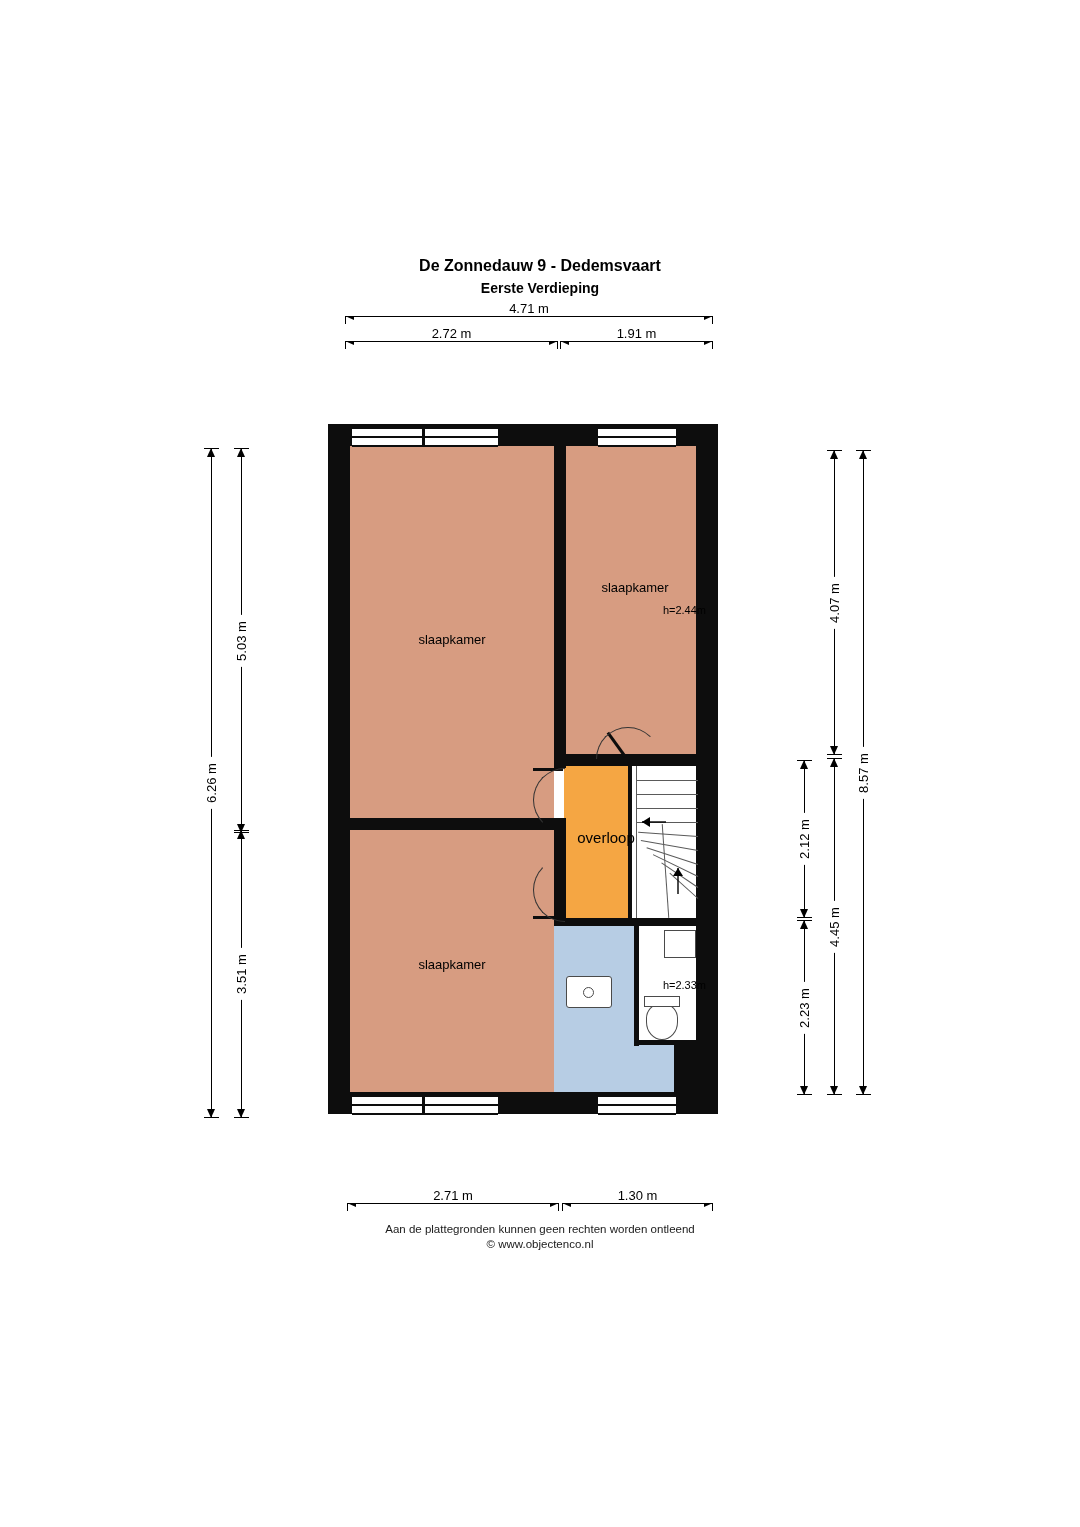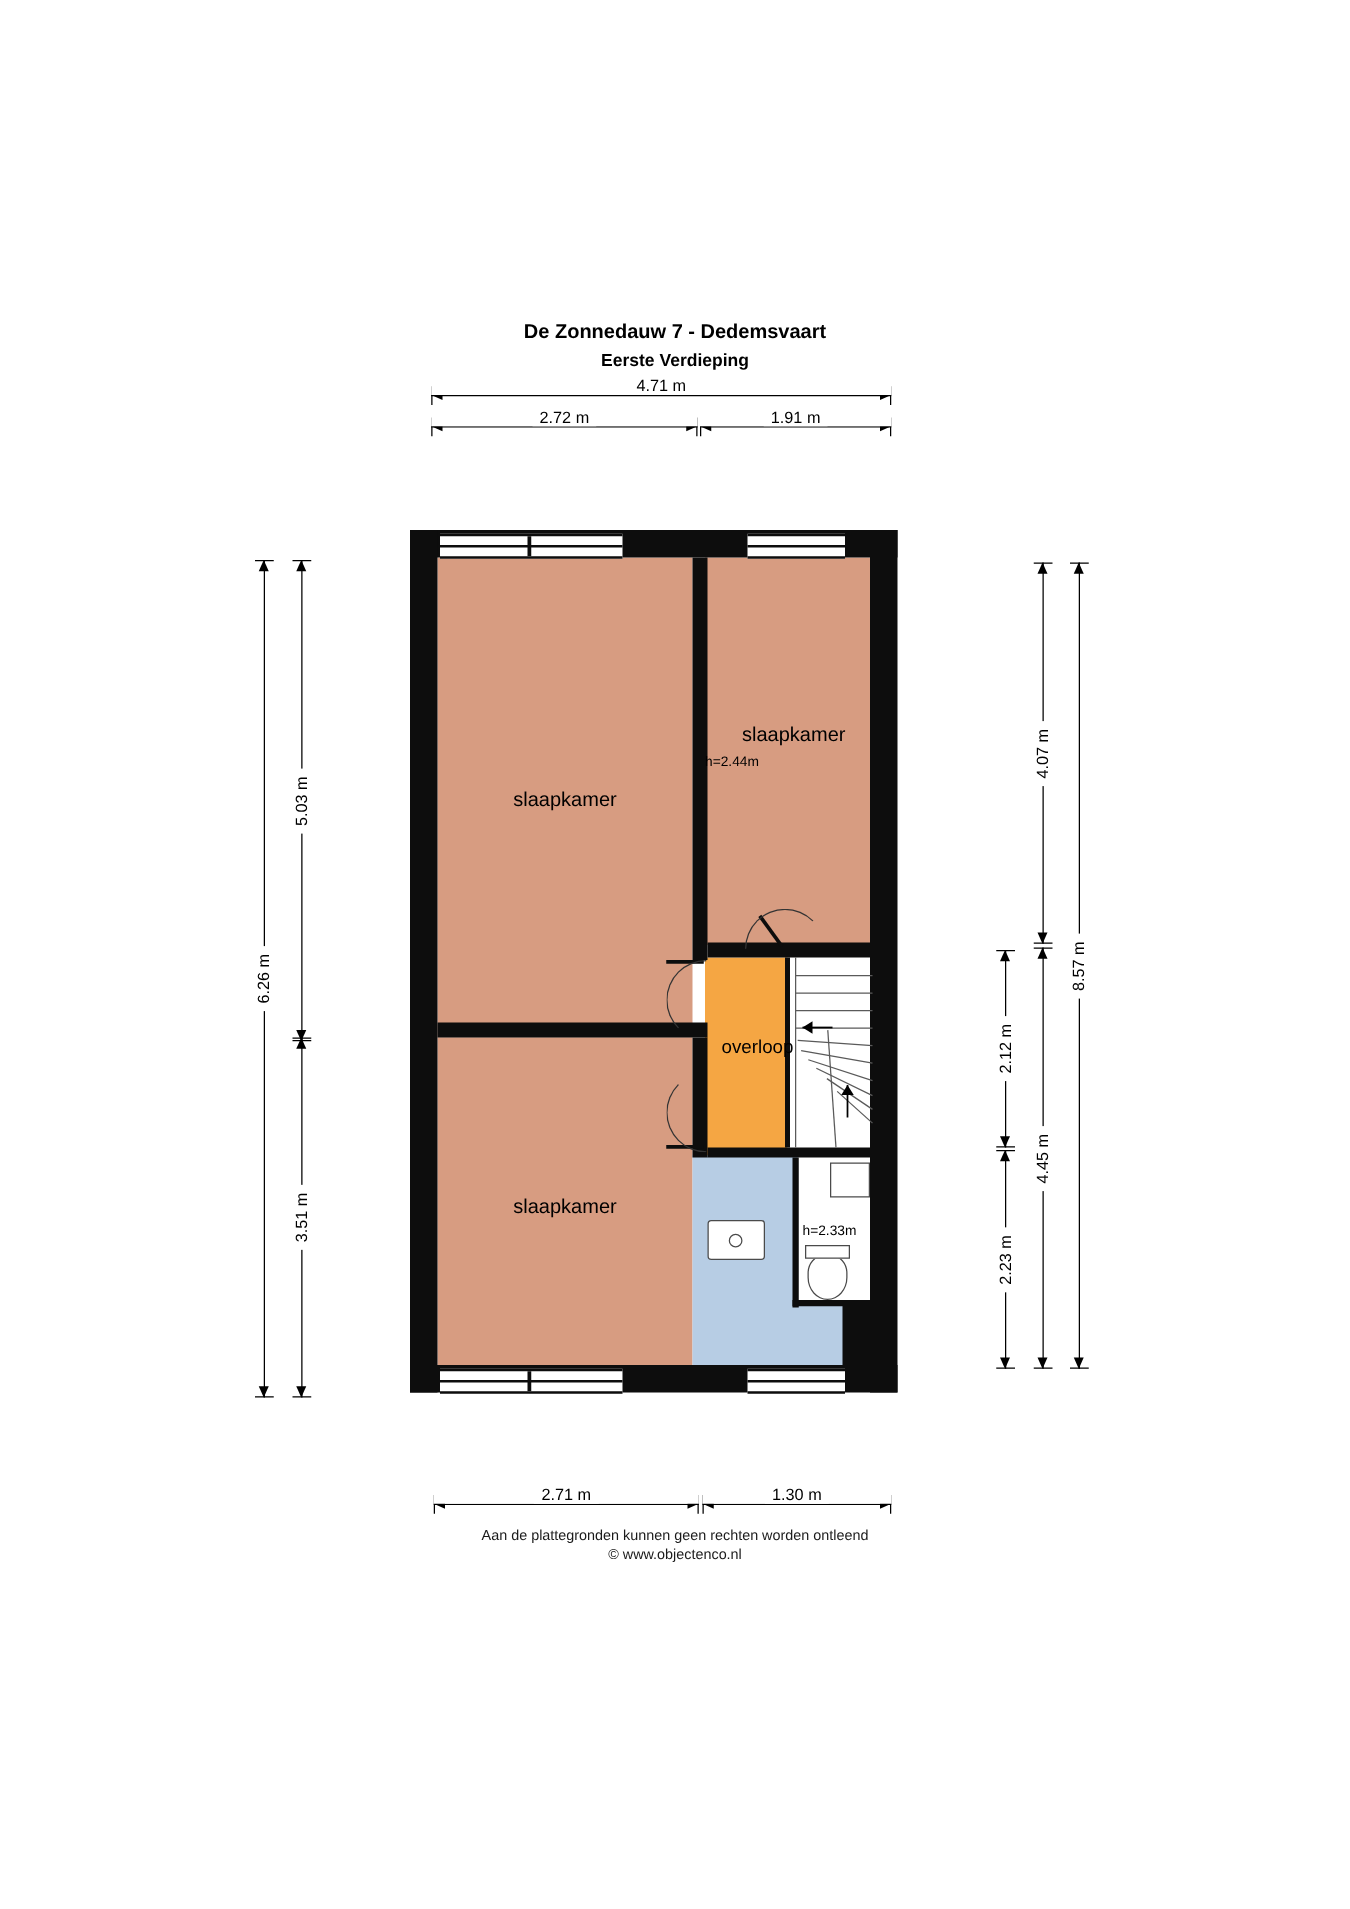--- a/index.html
+++ b/index.html
@@ -141,27 +141,27 @@
     position: absolute;
   }
   .room-bed { background: #d79c81; }
   .room-hall { background: #f5a643; }
   .room-bath { background: #b7cde4; }
   .room-stair { background: #ffffff; }
 
   .room-label {
     position: absolute;
     text-align: center;
-    font-size: 16px;
+    font-size: 13px;
     color: #000;
     white-space: nowrap;
   }
   .room-sub {
     position: absolute;
-    text-align: left;
+    text-align: right;
     font-size: 11px;
     color: #000;
     white-space: nowrap;
   }
 
   .window {
     position: absolute;
     background: #ffffff;
     border-top: 2px solid #0d0d0d;
     border-bottom: 2px solid #0d0d0d;
@@ -220,21 +220,21 @@
     line-height: 15px;
     color: #1a1a1a;
   }
 </style>
 </head>
 <body>
 
 <div class="page">
 
   <div class="title-block">
-    <div class="title-line1">De Zonnedauw 7 - Dedemsvaart</div>
+    <div class="title-line1">De Zonnedauw 9 - Dedemsvaart</div>
     <div class="title-line2">Eerste Verdieping</div>
   </div>
 
   <div class="dim-h" style="left:345px; top:305px; width:368px;">
     <div class="line"></div>
     <div class="arrow-l"></div>
     <div class="arrow-r"></div>
     <div class="cap-l"></div>
     <div class="cap-r"></div>
     <div class="label"><span>4.71 m</span></div>

